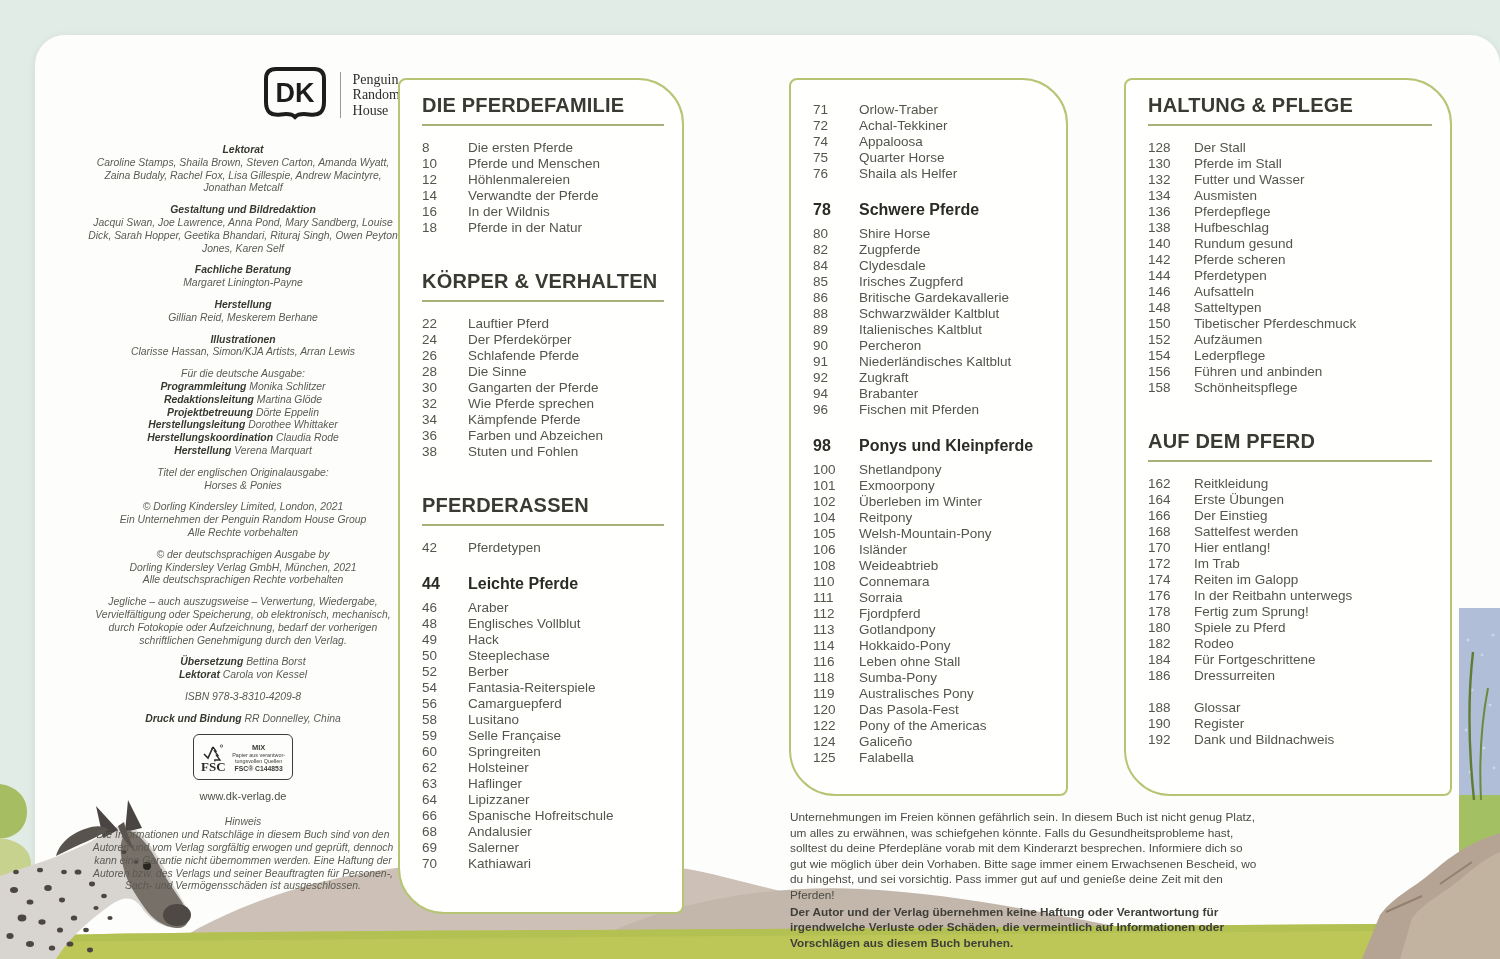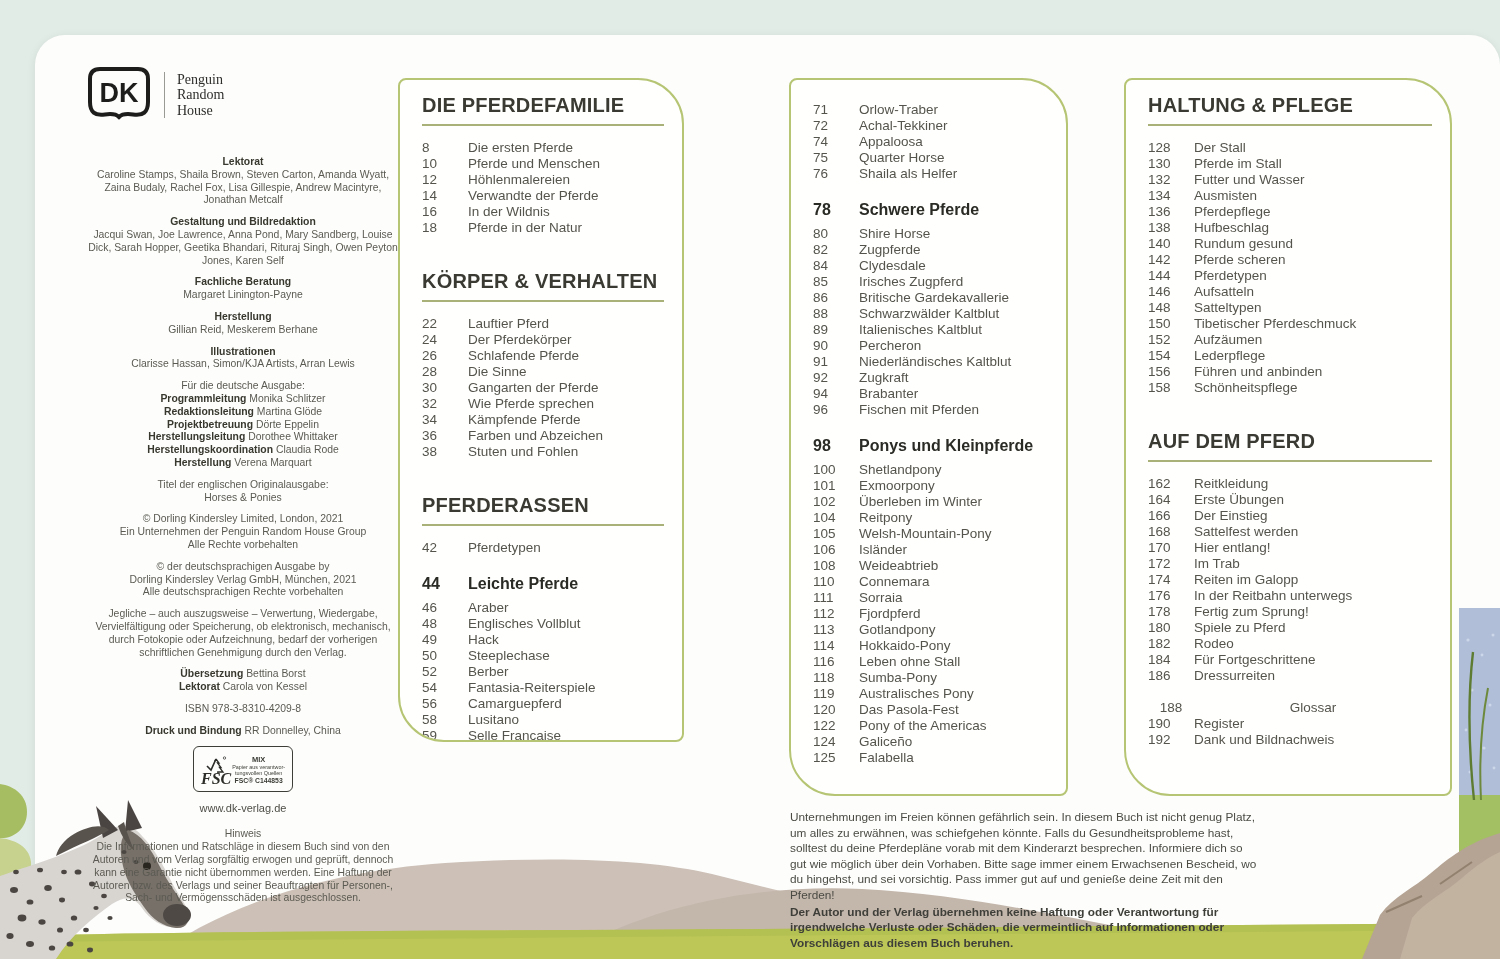--- a/index.html
+++ b/index.html
@@ -4,51 +4,51 @@
 <style>
   html,body{margin:0;padding:0;background:#cfd8d2;}
   .canvas{position:relative;width:1500px;height:959px;background:#e2ece7;overflow:hidden;
           font-family:"Liberation Sans",sans-serif;}
   .page{position:absolute;left:35px;top:35px;right:0;bottom:0;background:#fdfdfc;
         border-radius:30px 30px 0 0;box-shadow:0 2px 10px rgba(0,0,0,.08);}
   .scene{position:absolute;inset:0;pointer-events:none;}
 
   
   .imprint{position:absolute;left:86px;top:66px;width:314px;text-align:center;color:#58574f;}
-  .logo-row{display:flex;justify-content:flex-start;align-items:center;gap:12px;margin-bottom:32px;}
+  .logo-row{display:flex;justify-content:flex-end;align-items:center;gap:12px;margin-bottom:20px;}
   .prh{font-family:"Liberation Serif",serif;font-size:14px;line-height:15.5px;color:#2e2e2b;text-align:left;}
   .logo-divider{width:1px;height:46px;background:#9a9a94;}
-  .imp-block{margin-bottom:9px;}
+  .imp-block{margin-bottom:9px;font-style:italic;}
   .imp-line{font-size:10.4px;line-height:12.8px;color:#5b5a52;}
   .imp-line .b{font-weight:bold;color:#38382f;}
   .fsc{width:100px;height:46px;border:1.5px solid #3e3e38;border-radius:6px;margin:8px auto 10px auto;
        display:flex;align-items:center;justify-content:space-between;padding:3px 7px;box-sizing:border-box;}
   .fsc-left{display:flex;flex-direction:column;align-items:center;line-height:10px;}
-  .fsc-word{font-family:"Liberation Serif",serif;font-weight:bold;font-size:16px;color:#2c2c28;font-style:italic;}
+  .fsc-word{font-family:"Liberation Serif",serif;font-weight:bold;font-size:13px;color:#2c2c28;}
   .fsc-right{text-align:center;color:#3c3c36;}
   .fsc-mix{font-size:7.5px;font-weight:bold;}
   .fsc-desc{font-size:5.4px;line-height:6.4px;}
   .fsc-code{font-size:6.8px;font-weight:bold;margin-top:1px;}
   .website{font-size:11px;color:#4e4d46;margin:4px 0 14px 0;}
 
   
   .tocbox{position:absolute;background:#fffffe;border:2px solid #b5c573;box-sizing:border-box;
           border-radius:8px 46px 8px 46px;padding:14px 18px 0 22px;overflow:hidden;}
-  #box1{left:398px;top:78px;width:286px;height:664px;}
+  #box1{left:398px;top:78px;width:286px;height:836px;}
   #box2{left:789px;top:78px;width:279px;height:718px;padding-top:22px;}
   #box3{left:1124px;top:78px;width:328px;height:718px;}
   .sec{margin-top:34px;}
   .sec.first{margin-top:0;}
   .sec-title{font-size:20px;font-weight:bold;color:#3a3a33;letter-spacing:.2px;line-height:22px;}
   .sec-rule{height:2px;background:#a9b179;margin:8px 0 14px 0;}
   .row{display:flex;font-size:13.5px;color:#55544c;line-height:16px;}
   .row .num{width:46px;flex:none;}
   .row .lbl{flex:1;}
   .row.bold{font-weight:bold;font-size:16px;color:#2b2b26;line-height:24px;margin-top:16px;margin-bottom:4px;}
-  .row.gap{margin-top:16px;text-align:center;}
+  .row.gap{margin-top:16px;}
 
   
   .disclaimer{position:absolute;left:790px;top:810px;width:470px;font-size:11.8px;line-height:15.6px;color:#4b4b44;}
   .disclaimer .p2{font-weight:bold;color:#3f3f39;margin-top:1px;}
 </style>
 </head>
 <body>
 
 <div class="canvas">
 

